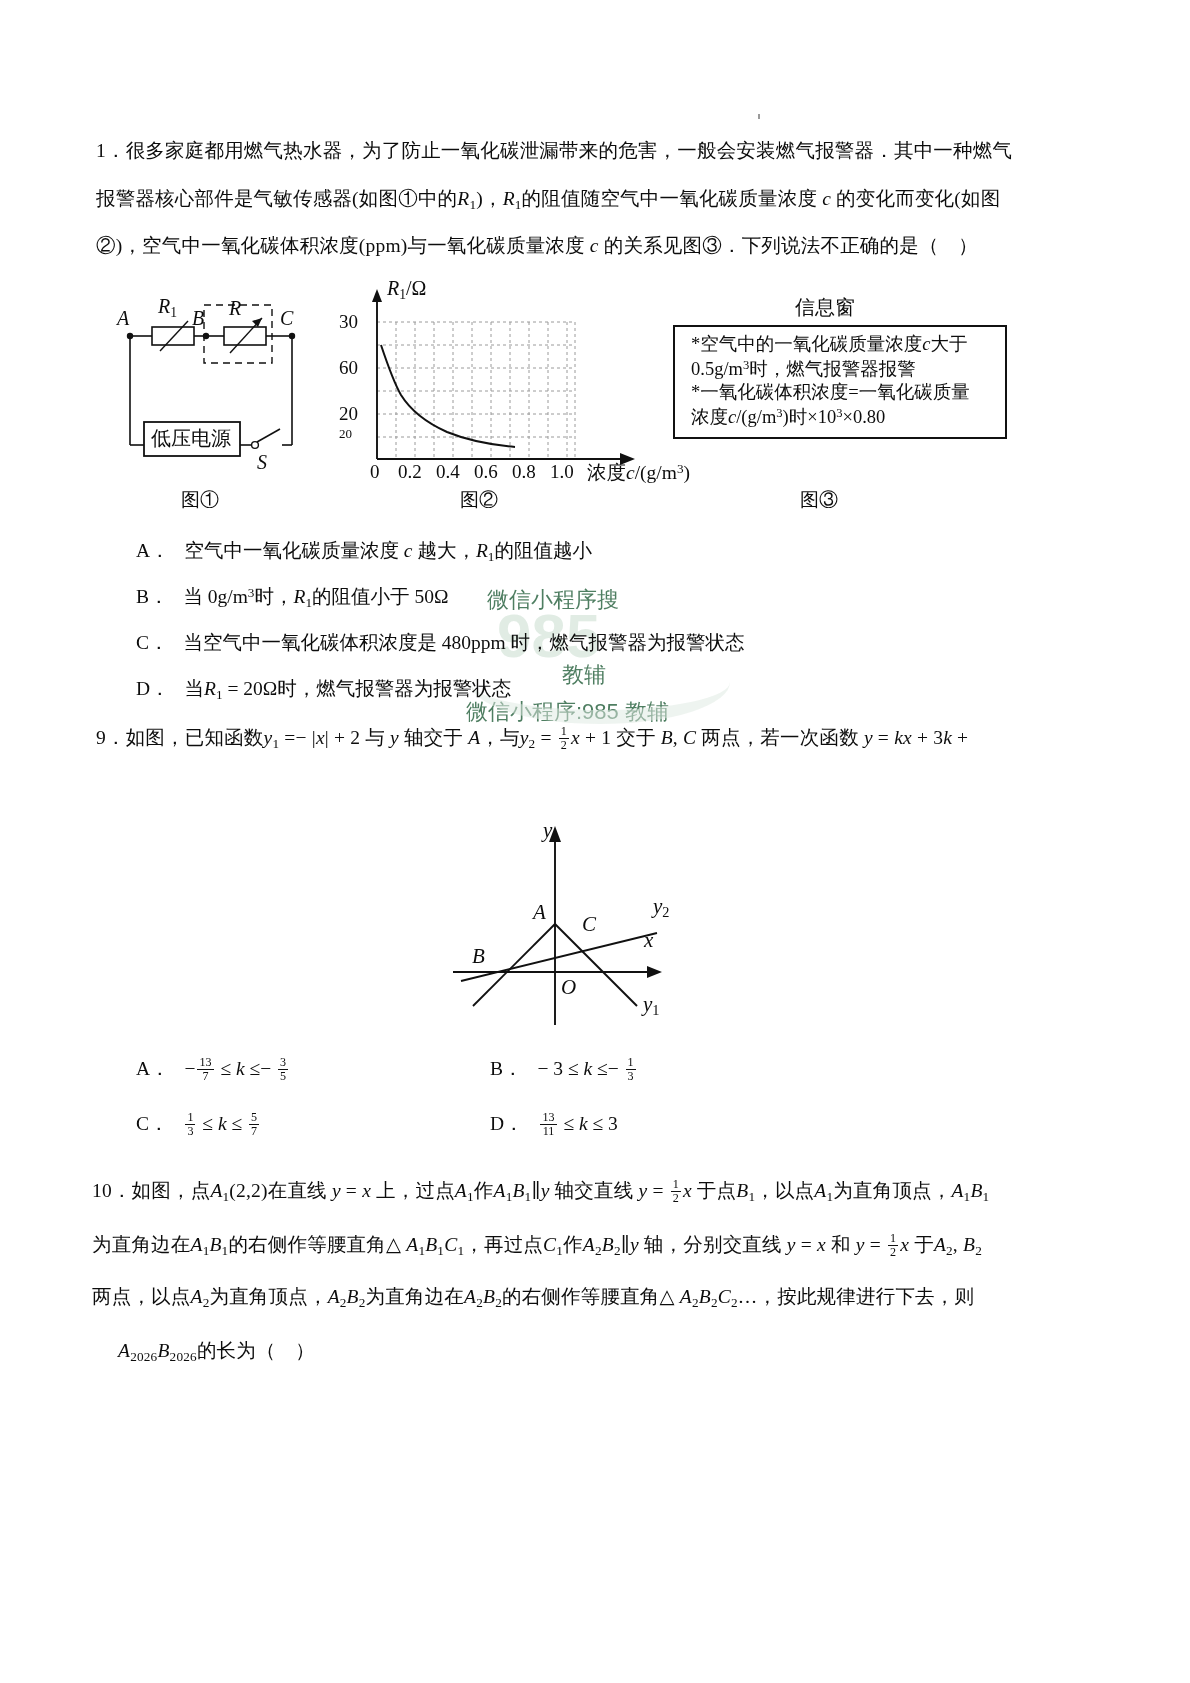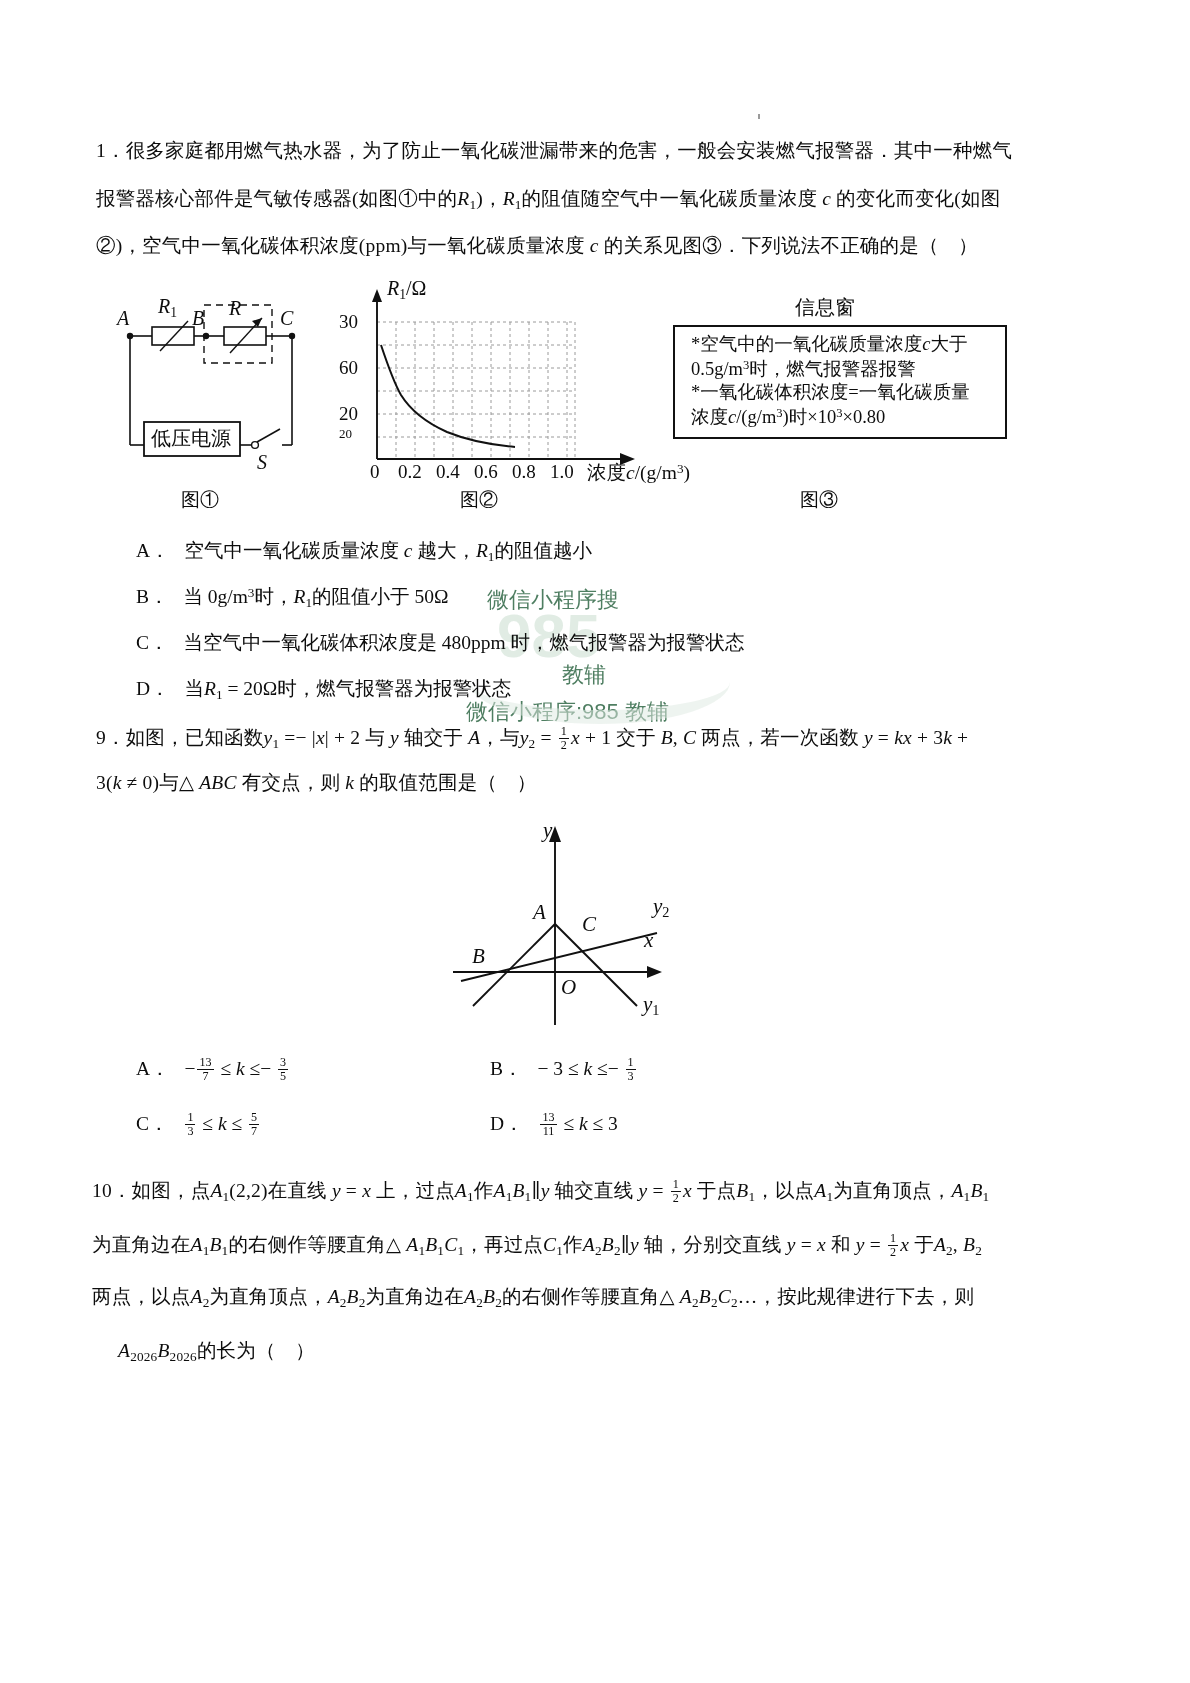--- a/index.html
+++ b/index.html
@@ -238,23 +238,20 @@
     <span style="margin-left:10px;">当空气中一氧化碳体积浓度是 480ppm 时，燃气报警器为报警状态</span>
   </div>
   <div class="opt" style="left:136px; top:675px;">
     <span>D．</span>
     <span style="margin-left:10px;"><span>当</span><i class="m">R<span class="sub">1</span></i><span> = 20Ω时，燃气报警器为报警状态</span></span>
   </div>
 
   <div class="q-text" style="left:96px; top:725px;">
     <span>9．如图，已知函数</span><i class="m">y<span class="sub">1</span></i><span> =− |</span><i class="m">x</i><span>| + 2 与 </span><i class="m">y</i><span> 轴交于 </span><i class="m">A</i><span>，与</span><i class="m">y<span class="sub">2</span></i><span> = </span><span class="frac"><span class="num">1</span><span class="den">2</span></span><i class="m">x</i><span> + 1 交于 </span><i class="m">B</i><span>, </span><i class="m">C</i><span> 两点，若一次函数 </span><i class="m">y</i><span> = </span><i class="m">kx</i><span> + 3</span><i class="m">k</i><span> +</span>
   </div>
-  <div class="q-text" style="left:96px; top:772px;">
-    <span>3(</span><i class="m">k</i><span> ≠ 0)与△ </span><i class="m">ABC</i><span> 有交点，则 </span><i class="m">k</i><span> 的取值范围是（　）</span>
-  </div>
 
   <div style="position:absolute; left:425px; top:820px; width:300px; height:215px;">
     <svg width="300" height="215" viewBox="0 0 300 215">
 
       <line x1="130" y1="18" x2="130" y2="205" stroke="#111" stroke-width="1.9"></line>
       <polygon points="130,6 124,22 136,22" fill="#111"></polygon>
 
       <line x1="28" y1="152" x2="225" y2="152" stroke="#111" stroke-width="1.9"></line>
       <polygon points="237,152 222,146 222,158" fill="#111"></polygon>
 

